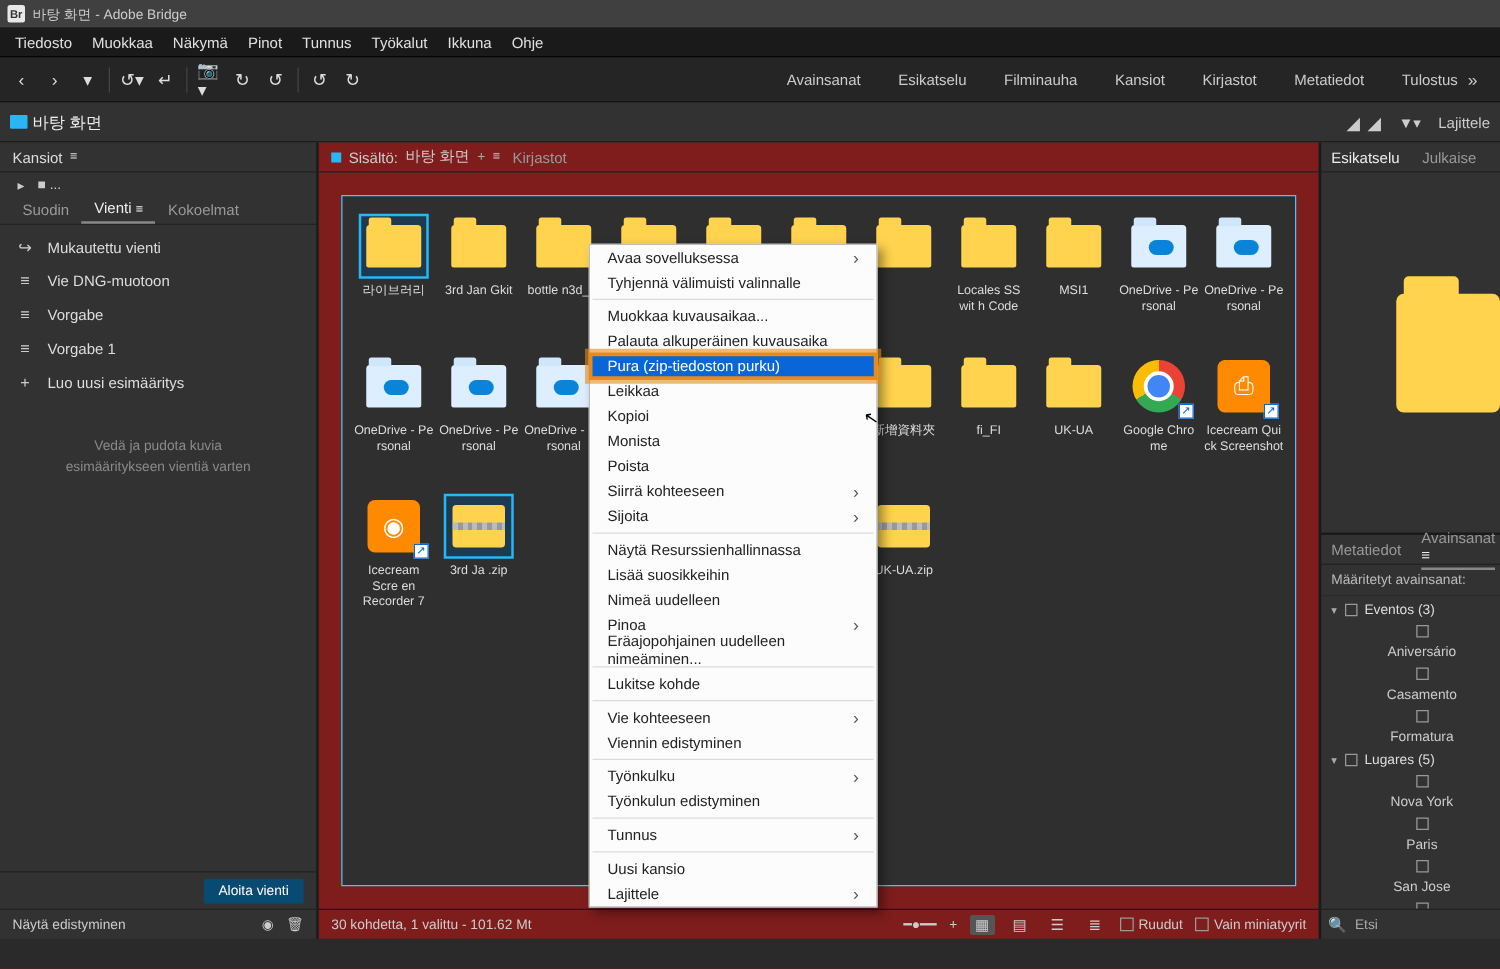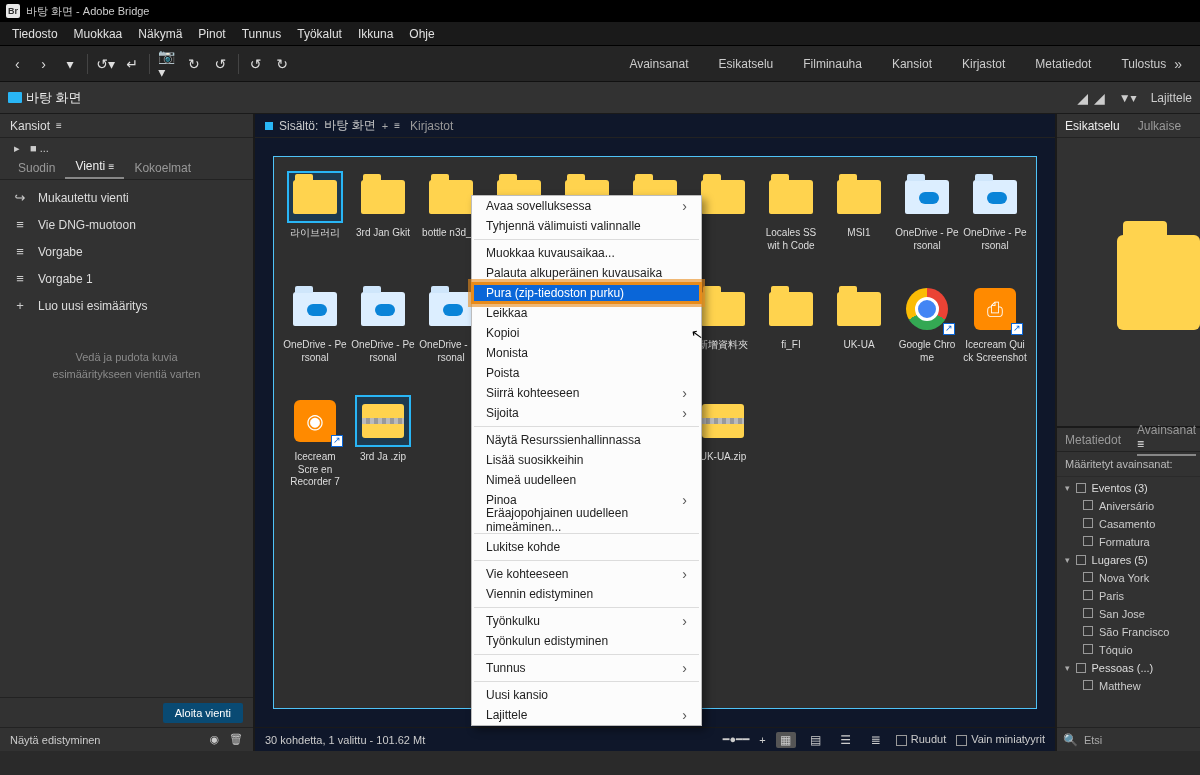--- a/index.html
+++ b/index.html
@@ -1,17 +1,17 @@
 <!DOCTYPE html>
 <html><head>
 <meta charset="utf-8">
 <style>
 * { margin:0; padding:0; box-sizing:border-box; font-family:"Segoe UI",Arial,sans-serif; }
 body { width:1200px; height:775px; background:#2a2a2a; color:#ccc; font-size:12px; overflow:hidden; position:relative; }
-.titlebar { height:22px; background:#000000; display:flex; align-items:center; padding:0 6px; font-size:11px; color:#ccc; }
+.titlebar { height:22px; background:#404040; display:flex; align-items:center; padding:0 6px; font-size:11px; color:#ccc; }
 .titlebar .br-icon { width:14px; height:14px; background:#e8e8e8; color:#333; border-radius:2px; display:flex; align-items:center; justify-content:center; font-size:9px; font-weight:bold; margin-right:6px; }
 .menubar { height:24px; background:#1a1a1a; display:flex; align-items:center; padding:0 4px; border-bottom:1px solid #000; }
 .menubar span { padding:3px 8px; font-size:12px; color:#e0e0e0; }
 .toolbar { height:36px; background:#252525; display:flex; align-items:center; padding:0 8px; border-bottom:1px solid #111; gap:8px; }
 .tb-btn { width:22px; height:22px; display:flex; align-items:center; justify-content:center; color:#ddd; font-size:14px; }
 .tb-sep { width:1px; height:20px; background:#444; }
 .workspaces { display:flex; gap:30px; margin-left:330px; font-size:12px; color:#ccc; }
 .workspaces span { padding:4px 0; }
 .ws-more { margin-left:auto; margin-right:10px; font-size:14px; color:#ccc; }
 .pathbar { height:32px; background:#323232; display:flex; align-items:center; padding:0 8px; border-bottom:1px solid #1a1a1a; }
@@ -31,21 +31,21 @@
 .tab-row .tab { padding:4px 10px; font-size:12px; color:#999; }
 .tab-row .tab.active { color:#eee; border-bottom:2px solid #888;text-align:right; }
 .export-list { padding:4px 0; }
 .export-item { display:flex; align-items:center; gap:10px; padding:6px 12px; font-size:12px; color:#ddd; }
 .export-item .ei-icon { width:16px; text-align:center; color:#ccc; font-size:13px; }
 .drop-area { flex:1; display:flex; flex-direction:column; align-items:center; justify-content:flex-start; padding-top:26px; color:#8a8a8a; font-size:11px; text-align:center; line-height:1.5; }
 .left-footer { height:30px; border-top:1px solid #222; display:flex; align-items:center; padding:0 10px; font-size:11px; color:#ccc; }
 .start-btn { margin-left:auto; background:#094a73; color:#fff; padding:4px 12px; border-radius:2px; font-size:11px; margin-right:0; }
 .left-status { height:24px; display:flex; align-items:center; padding:0 10px; font-size:11px; border-top:1px solid #222; }
 .left-status .ls-icons { margin-left:auto; display:flex; gap:10px; color:#ccc; }
-.center { flex:1; display:flex; flex-direction:column; background:#0f172a; }
+.center { flex:1; display:flex; flex-direction:column; background:#7f1d1d; }
 .center-tabs { height:24px; display:flex; align-items:center; gap:10px; padding:0 10px; border-bottom:1px solid #222; font-size:12px; }
 .center-tabs .ct { color:#ccc; display:flex; align-items:center; gap:6px; }
 .center-tabs .ct .sq { width:8px;height:8px;background:#29b6f6; }
 .content-grid { flex:1; padding:14px 8px; display:grid; grid-template-columns:repeat(11,66px); grid-auto-rows:110px; gap:2px; align-content:start; background:#2f2f2f; border:1px solid #4fc3f7; margin:18px; position:relative; overflow:hidden;}
 .thumb { display:flex; flex-direction:column; align-items:center; }
 .thumb .icon-box { width:56px; height:52px; display:flex; align-items:center; justify-content:center; margin-bottom:4px; border:2px solid transparent; position:relative;}
 .thumb.selected .icon-box { border:2px solid #29b6f6; background:#1e3a4f; }
 .thumb .lbl { font-size:10px; color:#ddd; text-align:center; line-height:1.25; word-break:break-word; width:64px; }
 .folder { width:44px; height:34px; background:#ffd34e; border-radius:3px 3px 2px 2px; position:relative; }
 .folder:before { content:""; position:absolute; top:-6px; left:2px; width:18px; height:7px; background:#ffd34e; border-radius:2px 2px 0 0; }
@@ -72,21 +72,21 @@
 .rp-preview .big-zip { width:120px;height:95px;background:#ffd34e;border-radius:6px;position:relative;margin-left:60px;}
 .rp-preview .big-zip:before{content:"";position:absolute;top:-14px;left:6px;width:44px;height:16px;background:#ffd34e;border-radius:4px 4px 0 0;}
 .rp-meta-tabs { height:24px; display:flex; align-items:center; gap:16px; padding:0 8px; font-size:12px; border-bottom:1px solid #222; }
 .rp-meta-tabs span { color:#999; }
 .rp-meta-tabs .active { color:#eee; border-bottom:2px solid #888; padding-bottom:3px;}
 .kw-header { padding:6px 8px; font-size:11px; color:#bbb; border-bottom:1px solid #2a2a2a; }
 .kw-tree { flex:1; overflow:hidden; font-size:11px; padding:2px 0; }
 .kw-group { padding:3px 8px; display:flex; align-items:center; gap:6px; color:#ddd; }
 .kw-group .tw { font-size:9px; color:#aaa; }
 .kw-group .box { width:10px;height:10px;border:1px solid #999; }
-.kw-item { padding:3px 8px 3px 26px; display:flex; align-items:flex-start; gap:6px; color:#ccc; }
+.kw-item { padding:3px 8px 3px 26px; display:flex; align-items:center; gap:6px; color:#ccc;flex-direction:column; }
 .kw-item .box { width:10px;height:10px;border:1px solid #999; }
 .kw-search { height:24px; border-top:1px solid #222; display:flex; align-items:center; padding:0 6px; gap:6px; font-size:11px; color:#aaa; }
 .kw-search .mag { font-size:12px; }
 .context-menu { position:absolute; left:471px; top:195px; width:231px; background:#fcfcfc; border:1px solid #bcbcbc; box-shadow:4px 4px 8px rgba(0,0,0,0.4); font-size:12px; color:#222; z-index:100; }
 .cm-item { padding:4px 14px; display:flex; align-items:center; justify-content:space-between; height:20px; }
 .cm-item.sub:after { content:"›"; color:#555; font-size:14px; }
 .cm-sep { height:1px; background:#dcdcdc; margin:3px 2px; }
 .cm-hl { background:#0a66d8; color:#fff; outline:3px solid #e88b1a; outline-offset:-2px; box-shadow:0 0 0 4px rgba(232,139,26,0.6); }
 .cursor { position:absolute; left:691px; top:326px; font-size:14px; color:#000; z-index:101; pointer-events:none; transform:rotate(-10deg);}
 .badge-sc { position:absolute; bottom:-2px; right:-2px; width:12px;height:12px;background:#fff;border:1px solid #0a66d8; }

